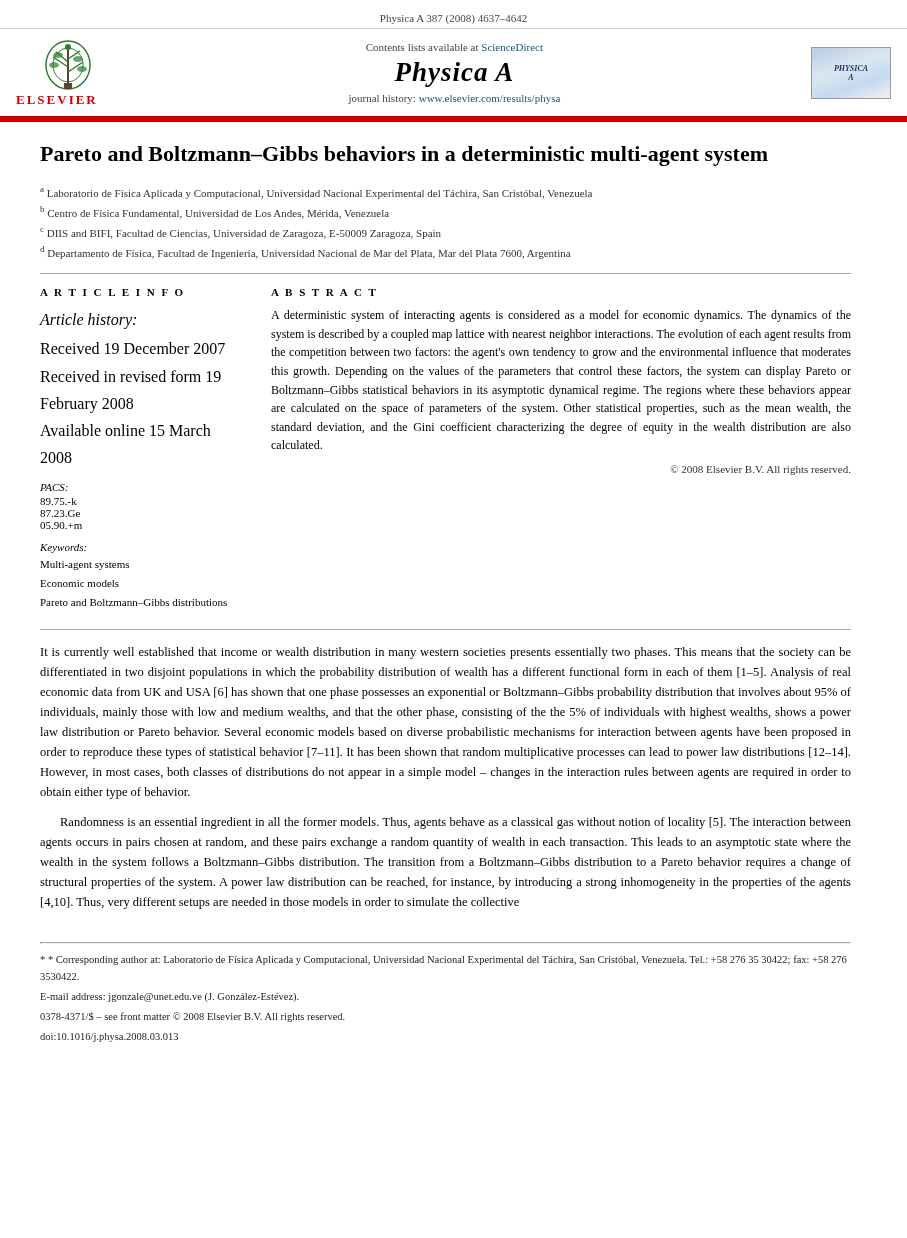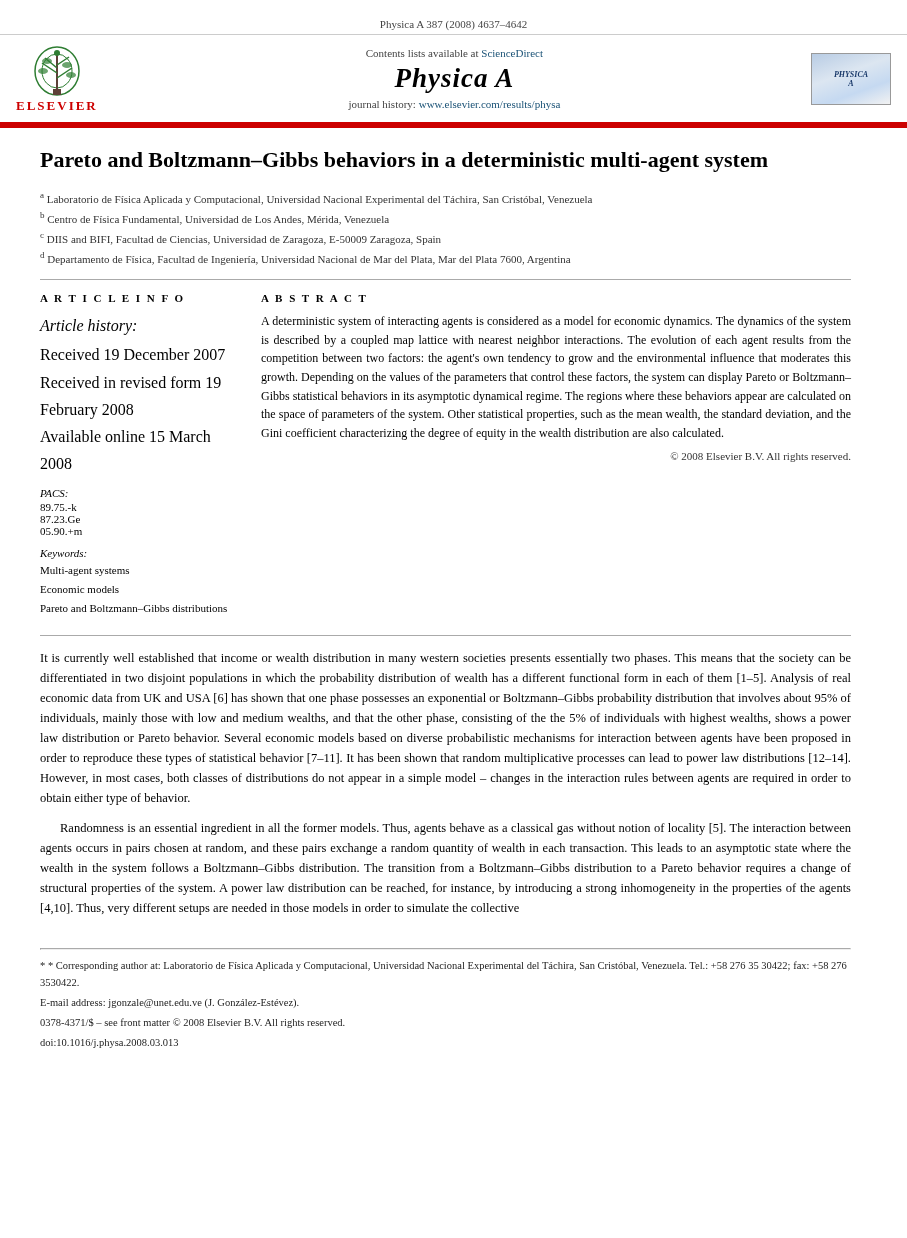--- a/index.html
+++ b/index.html
@@ -9,21 +9,21 @@
       font-size: 13px;
       color: #000;
       width: 907px;
       min-height: 1238px;
     }
 
     .top-bar {
       text-align: center;
       font-size: 11px;
       color: #444;
-      padding: 18px 0 4px 0;
+      padding: 12px 0 4px 0;
       border-bottom: 1px solid #ccc;
     }
 
     .journal-header {
       display: flex;
       align-items: center;
       border-bottom: 2px solid #c00;
       padding: 8px 16px;
       gap: 10px;
     }
@@ -37,21 +37,21 @@
       font-size: 26px;
       font-style: italic;
       font-weight: bold;
       color: #000;
       letter-spacing: 1px;
     }
 
     .elsevier-logo {
       display: flex;
       flex-direction: column;
-      align-items: center;
+      align-items: flex-end;
       min-width: 80px;
     }
 
     .elsevier-tree {
       width: 60px;
       height: 55px;
     }
 
     .elsevier-label {
       font-size: 13px;
@@ -117,21 +117,21 @@
     }
 
     .divider {
       border: none;
       border-top: 1px solid #aaa;
       margin: 12px 0;
     }
 
     .two-col {
       display: flex;
-      gap: 21px;
+      gap: 31px;
       margin-bottom: 18px;
       font-family: Liberation Serif, serif;
     }
 
     .left-col {
       width: 200px;
       min-width: 200px;
       font-size: 11.5px;
     }
 

